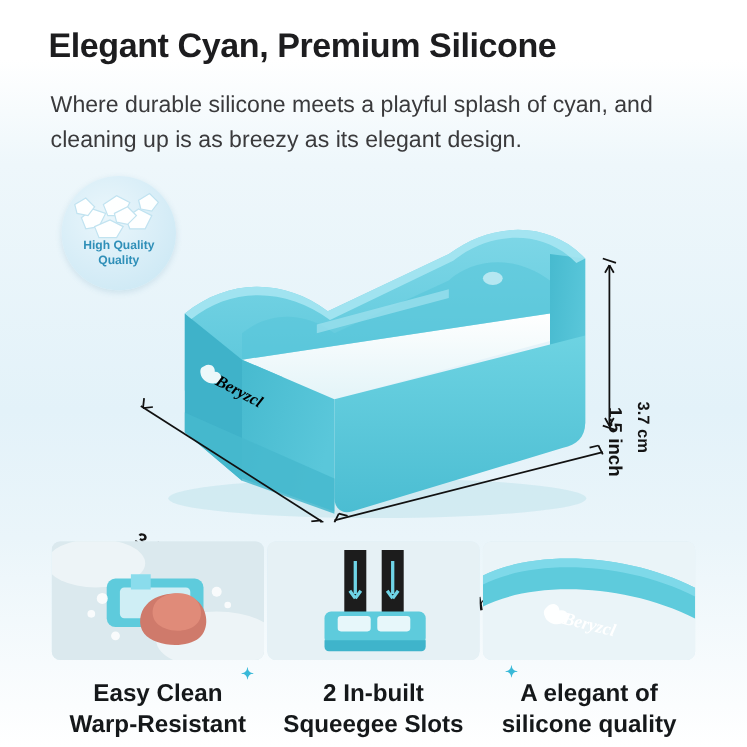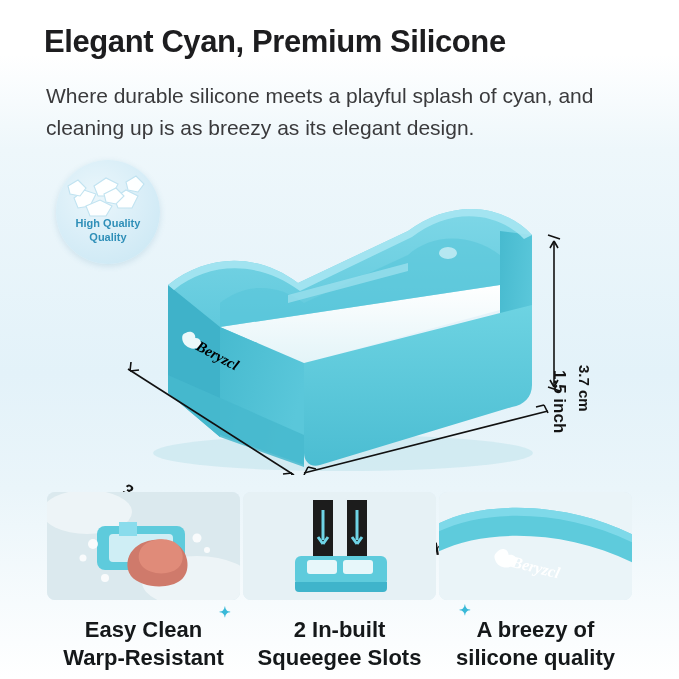--- a/index.html
+++ b/index.html
@@ -360,19 +360,19 @@
           <rect width="193" height="108" fill="#eaf4f8"></rect>
           <path d="M-5 34 C40 8, 130 8, 200 46 L200 74 C130 36, 40 36, -5 62 Z" fill="#5ecbdc"></path>
           <path d="M-5 34 C40 8, 130 8, 200 46 L200 54 C130 16, 40 16, -5 42 Z" fill="#86dcec" opacity="0.8"></path>
           <g transform="translate(58,60) rotate(14)">
             <path d="M0 0 c3 -6 10 -6 12 0 c6 -3 11 2 8 8 c-5 7 -16 7 -20 0 c-2 -3 -2 -5 0 -8 z" fill="#ffffff" opacity="0.95"></path>
             <text x="17" y="11" font-family="Liberation Serif, serif" font-style="italic" font-weight="bold" font-size="16" fill="#ffffff">Beryzcl</text>
           </g>
         </svg>
       </div>
       <div class="caption">
-        <span>A breezy of</span><br>
+        <span>A elegant of</span><br>
         <span>silicone quality</span>
       </div>
       <span class="sparkle" style="left:20px; top:110px;">✦</span>
     </div>
   </div>
 </div>
 
 </body></html>

